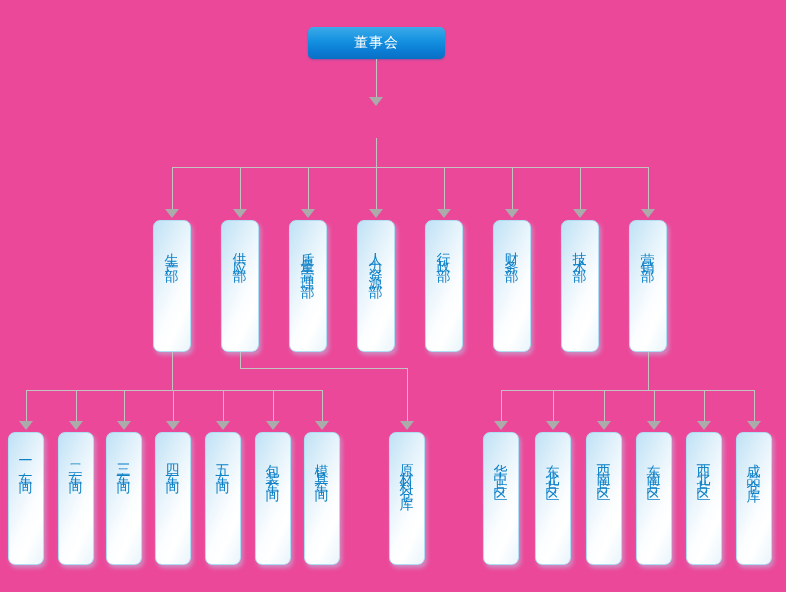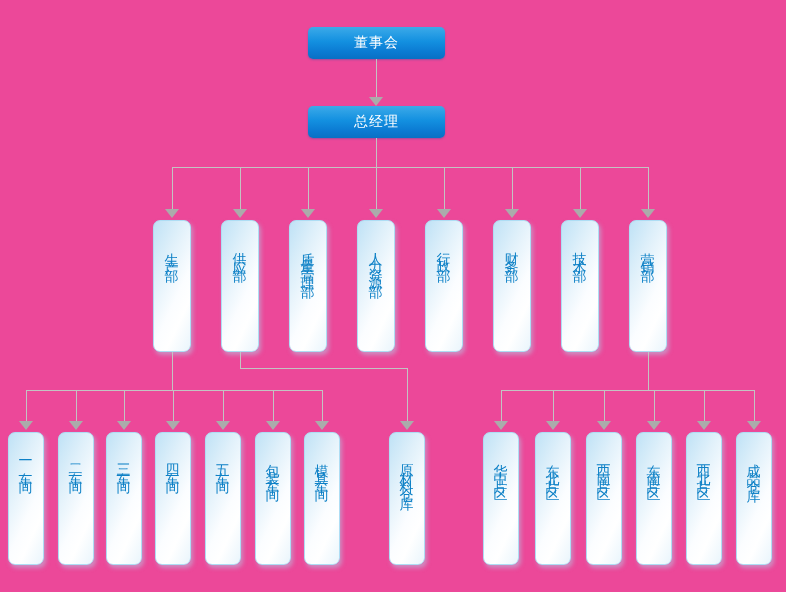--- a/index.html
+++ b/index.html
@@ -41,23 +41,20 @@
     border-top:9px solid #ababab;
   }
 </style>
 </head>
 <body>
 
 <div class="stage">
 
   <div class="hnode" style="left:308px;top:27px">
     <span>董事会</span>
-  </div>
-  <div class="hnode" style="left:308px;top:106px">
-    <span>总经理</span>
   </div>
 
   <div class="vnode lv3" style="left:153px">
     <span class="vtext">生产部</span>
   </div>
   <div class="vnode lv3" style="left:221px">
     <span class="vtext">供应部</span>
   </div>
   <div class="vnode lv3" style="left:289px">
     <span class="vtext">质量管理部</span>

